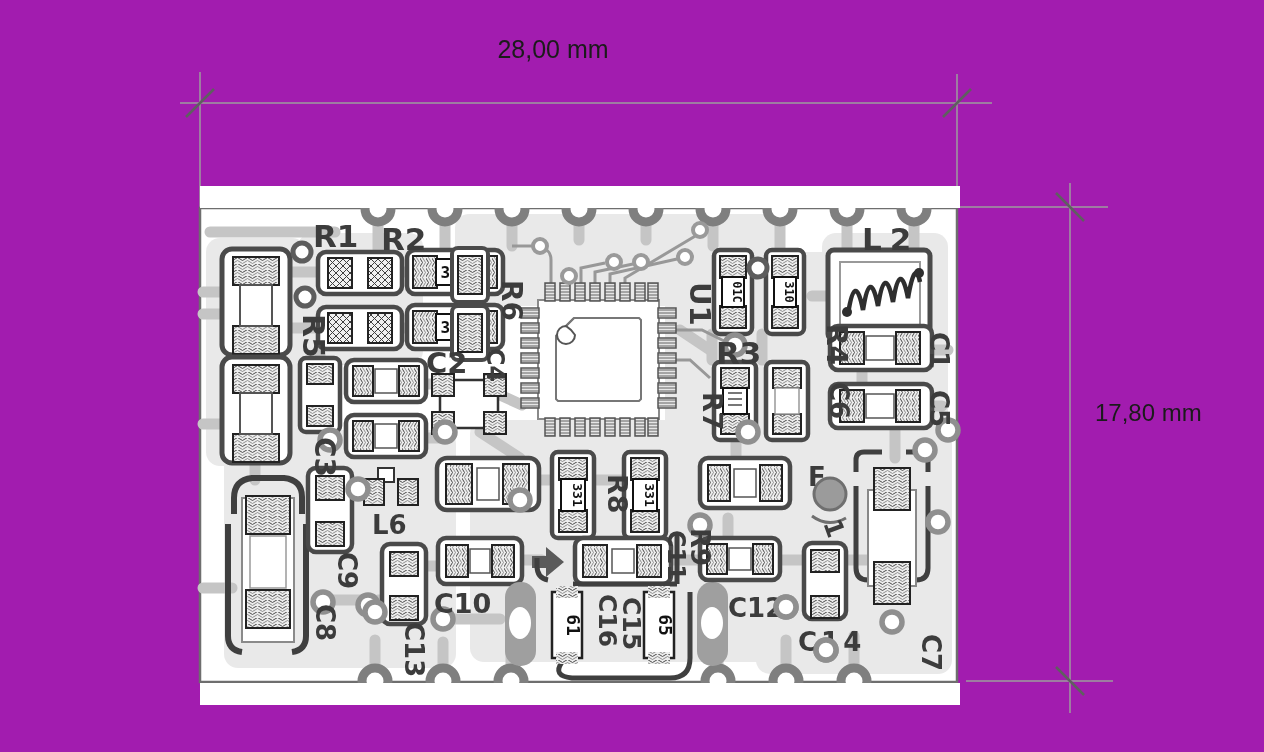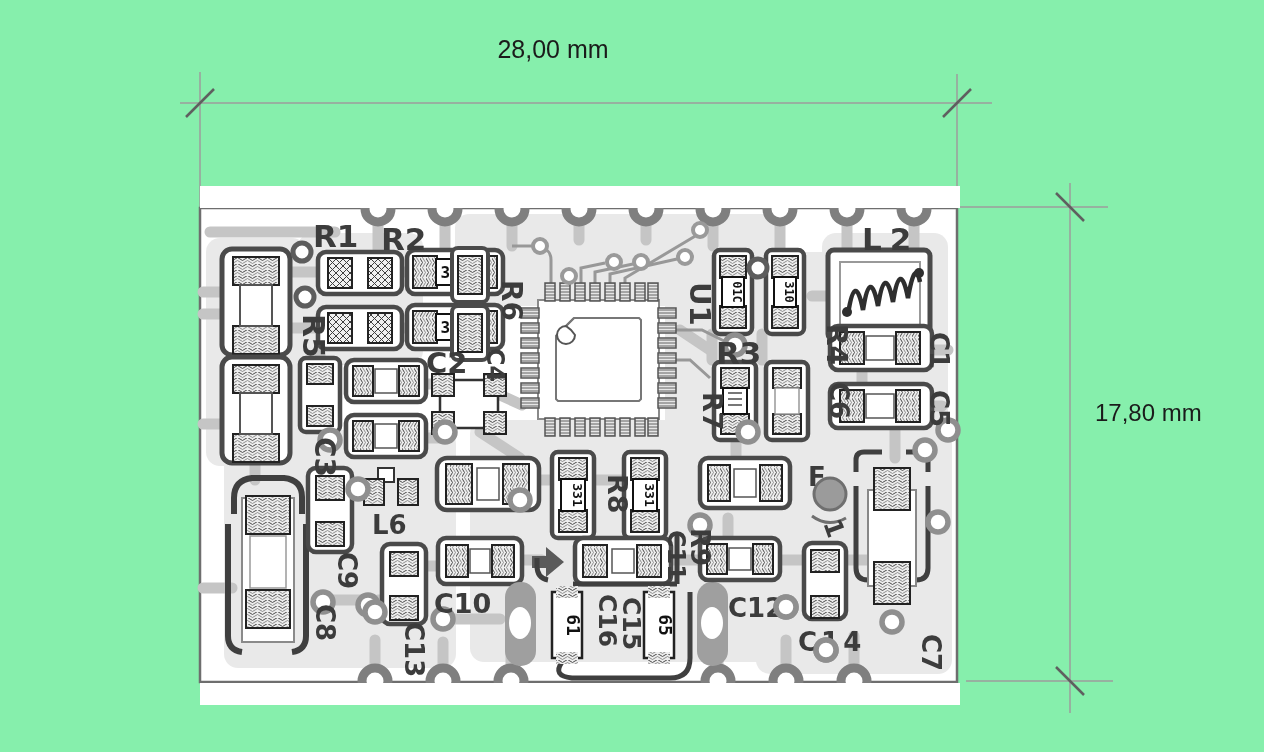--- a/index.html
+++ b/index.html
@@ -1,16 +1,16 @@
 <!DOCTYPE html>
 <html><head>
 <meta charset="utf-8">
 <style>
   html,body{margin:0;padding:0;background:#fff;}
-  .stage{position:relative;width:1264px;height:752px;background:#86efac;overflow:hidden;
+  .stage{position:relative;width:1264px;height:752px;background:#a21caf;overflow:hidden;
          font-family:"Liberation Sans", sans-serif;}
   svg text{user-select:none;}
   .silk{font-family:"DejaVu Sans", sans-serif;font-weight:bold;fill:#3c3c3c;}
   .mark{font-family:"DejaVu Sans Mono", monospace;font-weight:bold;fill:#111;}
   .dimtext{font-family:"Liberation Sans", sans-serif;fill:#1b1b1b;}
 </style>
 </head>
 <body>
 
 <div class="stage">

